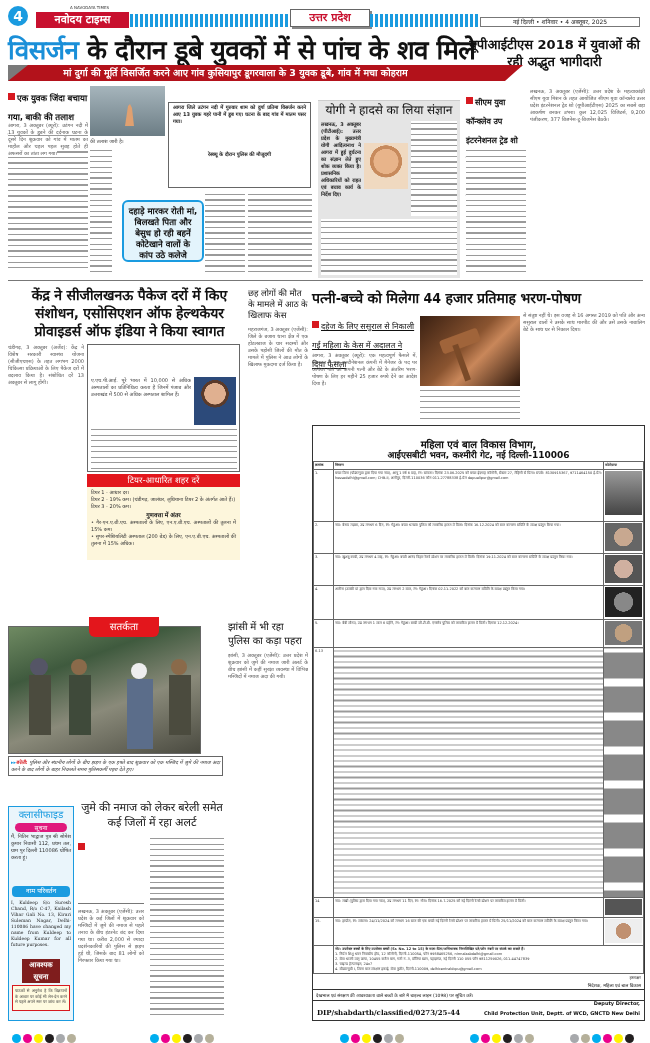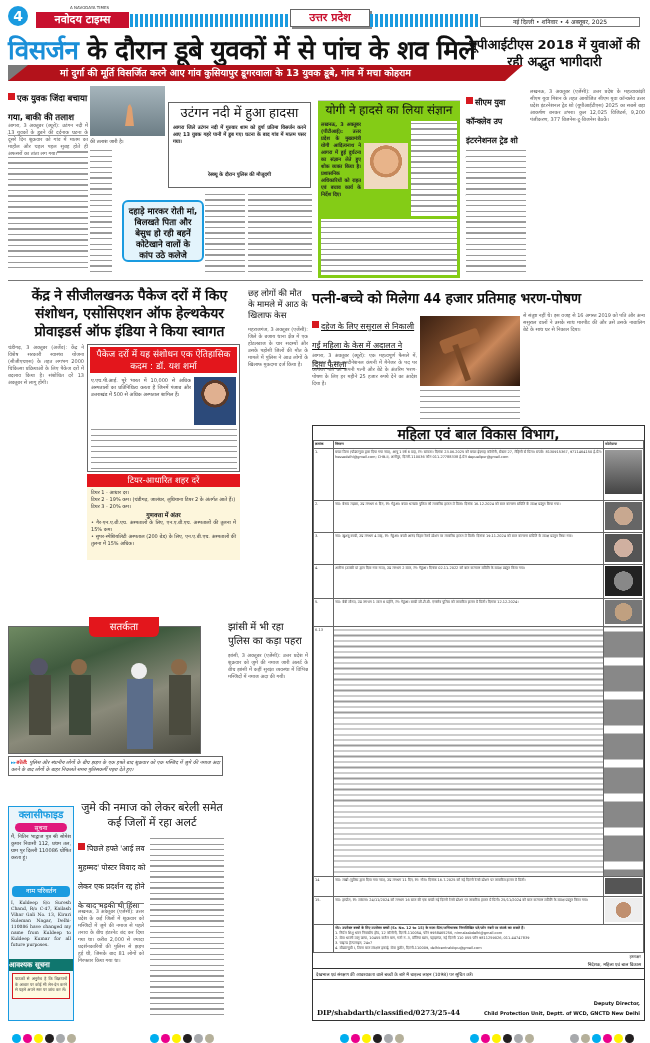--- a/index.html
+++ b/index.html
@@ -20,21 +20,21 @@
 .stripes2{left:370px;top:14px;width:110px;height:13px;background:repeating-linear-gradient(90deg,#1a9be0 0 3px,#fff 3px 5px)}
 .section-tag{left:290px;top:9px;width:80px;height:18px;border:1px solid #666;background:#fff;color:#c8102e;font-weight:bold;font-size:11px;text-align:center;line-height:16px;box-shadow:2px 2px 0 #888}
 .dateline{left:480px;top:17px;width:160px;height:10px;border:1px solid #777;font-size:6px;line-height:8px;text-align:center;color:#222}
 .main-head{left:8px;top:34px;width:450px;font-size:26px;font-weight:bold;line-height:32px;letter-spacing:-0.5px;white-space:nowrap}
 .main-head .blue{color:#1a8fd8}
 .side-head{left:462px;top:36px;width:185px;font-size:13px;font-weight:bold;text-align:center;line-height:17px}
 .subbar{left:8px;top:65px;width:455px;height:16px;background:#b3121b;color:#fff;font-size:9.5px;font-weight:bold;line-height:16px;text-align:center;clip-path:polygon(0 0,100% 0,100% 100%,0 100%)}
 .subbar::before{content:"";position:absolute;left:0;top:0;border-left:20px solid #7a7a7a;border-bottom:16px solid transparent}
 .redslash{left:463px;top:65px;width:60px;height:16px;background:#b3121b;clip-path:polygon(0 0,100% 0,70% 100%,0 100%)}
 .boxed{border:1px solid #666}
-.yellowbg{background:#84cc16}
+.yellowbg{background:#e5e5e5}
 .callout{background:#e3f4fc;border:2px solid #1a9be0;border-radius:6px;font-weight:bold;text-align:center;font-size:8.5px;line-height:11px;color:#111;padding:4px}
 .redbanner{background:#e3161c;color:#fff;font-weight:bold;text-align:center}
 .notice-h{font-weight:bold;text-align:center;color:#111}
 table.n{border-collapse:collapse;width:100%}
 table.n td{border:1px solid #666;font-size:3.5px;line-height:5px;vertical-align:top;padding:1px;color:#333}
 .dots span{display:inline-block;width:9px;height:9px;border-radius:50%;margin-right:2px}
 </style>
 </head>
 <body>
 
@@ -44,40 +44,39 @@
 <div class="abs stripes"></div>
 <div class="abs section-tag">उत्तर प्रदेश</div>
 <div class="abs stripes2"></div>
 <div class="abs dateline">नई दिल्ली • शनिवार • 4 अक्तूबर, 2025</div>
 
 <div class="abs main-head">
   <span class="blue">विसर्जन</span>
   <span>के दौरान डूबे युवकों में से पांच के शव मिले</span>
 </div>
 <div class="abs side-head">यूपीआईटीएस 2018 में युवाओं की रही अद्भुत भागीदारी</div>
-<div class="abs subbar"><span>मां दुर्गा की मूर्ति विसर्जित करने आए गांव कुसियापुर डूगरवाला के 13 युवक डूबे, गांव में मचा कोहराम</span></div>
+<div class="abs subbar"><span>मां दुर्गा की मूर्ति विसर्जित करने आए गांव कुसियापुर डूगरवाला के 3 युवक डूबे, गांव में मचा कोहराम</span></div>
 <div class="abs redslash"></div>
 
 <div class="abs" style="left:8px;top:86px;width:80px">
   <span class="redsq"></span><span class="hd" style="font-size:8.5px;line-height:11px">एक युवक जिंदा बचाया गया, बाकी की तलाश जारी</span>
 </div>
 <div class="abs txt lines" style="left:8px;top:122px;width:80px;height:150px"><span style="background:#fff;color:#555">आगरा, 3 अक्तूबर (ब्यूरो): उटंगन नदी में 13 युवकों के डूबने की दर्दनाक घटना के दूसरे दिन शुक्रवार को गांव में मातम का माहौल और चहल पहल सुबह होते ही अफसरों का तांता लग गया।</span></div>
 
 <div class="abs photo" style="left:90px;top:86px;width:75px;height:50px;background:linear-gradient(180deg,#a6b5bc,#6c7d85)">
   <svg width="75" height="50" viewBox="0 0 75 50">
       <path d="M35 40 L38 20 L40 18 L42 22 L44 40 Z" fill="#e0a070"></path>
     </svg>
 </div>
 <div class="abs txt" style="left:90px;top:138px;width:75px;height:8px">की तलाश जारी है।</div>
 <div class="abs txt lines" style="left:90px;top:148px;width:22px;height:124px"></div>
 
 <div class="abs callout" style="left:122px;top:200px;width:82px;height:62px">दहाड़े मारकर रोती मां, बिलखते पिता और बेसुध हो रही बहनें कोटेखाने वालों के कांप उठे कलेजे</div>
 
 <div class="abs boxed" style="left:168px;top:102px;width:143px;height:86px;background:#fff">
-  <div class="hd" style="font-size:13px;text-align:center;line-height:20px;font-weight:normal">उटंगन नदी में हुआ हादसा</div>
   <div class="txt" style="padding:1px 4px;font-weight:bold;color:#222;font-size:5px;line-height:7px;height:48px">आगरा जिले उटंगन नदी में गुरुवार शाम को दुर्गा प्रतिमा विसर्जन करने आए 13 युवक गहरे पानी में डूब गए। घटना के बाद गांव में मातम पसर गया।</div>
   <div class="txt" style="padding:0 4px;font-weight:bold;color:#222;text-align:center">रेस्क्यू के दौरान पुलिस की मौजूदगी</div>
 </div>
 <div class="abs txt lines" style="left:205px;top:192px;width:40px;height:80px"></div>
 <div class="abs txt lines" style="left:248px;top:192px;width:64px;height:80px"></div>
 
 <div class="abs yellowbg" style="left:318px;top:100px;width:142px;height:178px;border-top:1px solid #ccc">
   <div class="hd" style="font-size:12px;line-height:18px;text-align:center;font-weight:normal;white-space:nowrap">योगी ने हादसे का लिया संज्ञान</div>
   <div class="txt" style="position:absolute;left:3px;top:20px;width:40px;height:95px;font-weight:bold;color:#222">लखनऊ, 3 अक्तूबर (पीटीआई): उत्तर प्रदेश के मुख्यमंत्री योगी आदित्यनाथ ने आगरा में हुई दुर्घटना का संज्ञान लेते हुए शोक व्यक्त किया है। प्रशासनिक अधिकारियों को राहत एवं बचाव कार्य के निर्देश दिए।</div>
   <div style="position:absolute;left:46px;top:42px;width:44px;height:46px;background:radial-gradient(circle at 50% 40%,#e8b48a 0 35%,#c78a5c 36% 45%,#f0d9c0 46%)"></div>
@@ -89,21 +88,20 @@
   <span class="redsq"></span><span class="hd" style="font-size:8px;line-height:11px">सीएम युवा कॉन्क्लेव उप इंटरनेशनल ट्रेड शो का सबसे बड़ा आकर्षण बनकर उभरा</span>
 </div>
 <div class="abs txt lines" style="left:466px;top:148px;width:60px;height:128px"></div>
 <div class="abs txt" style="left:530px;top:88px;width:115px;height:190px;color:#555">लखनऊ, 3 अक्तूबर (एजेंसी): उत्तर प्रदेश के महत्वाकांक्षी सीएम युवा मिशन के तहत आयोजित सीएम युवा कॉन्क्लेव उत्तर प्रदेश इंटरनेशनल ट्रेड शो (यूपीआईटीएस) 2025 का सबसे बड़ा आकर्षण बनकर उभरा। कुल 12,025 विजिटर्स, 9,200 पंजीकरण, 377 बिजनेस-टू-बिजनेस बैठकें।</div>
 
 <div class="abs rule" style="left:8px;top:280px;width:635px;height:1px"></div>
 
 <div class="abs hd" style="left:12px;top:286px;width:235px;font-size:14px;line-height:18px;text-align:center">केंद्र ने सीजीलखनऊ पैकेज दरों में किए संशोधन, एसोसिएशन ऑफ हेल्थकेयर प्रोवाइडर्स ऑफ इंडिया ने किया स्वागत</div>
 <div class="abs txt" style="left:8px;top:344px;width:76px;height:220px;color:#555">चंडीगढ़, 3 अक्तूबर (अर्जेव): केंद्र ने विशेष सरकारी स्वास्थ्य योजना (सीजीएचएस) के तहत लगभग 2000 चिकित्सा प्रक्रियाओं के लिए पैकेज दरों में बदलाव किया है। संशोधित दरें 13 अक्तूबर से लागू होंगी।</div>
 <div class="abs boxed" style="left:87px;top:344px;width:153px;height:128px">
-  <div class="redbanner" style="margin:2px;padding:1px;font-size:9px;line-height:12px;font-weight:normal">पैकेज दरों में यह संशोधन एक ऐतिहासिक कदम : डॉ. यश शर्मा</div>
   <div class="txt" style="position:absolute;left:3px;top:32px;width:100px;height:48px;color:#444">ए.एच.पी.आई. पूरे भारत में 10,000 से अधिक अस्पतालों का प्रतिनिधित्व करता है जिनमें पंजाब और उत्तराखंड में 500 से अधिक अस्पताल शामिल हैं।</div>
   <div style="position:absolute;left:106px;top:32px;width:42px;height:48px;background:radial-gradient(circle at 50% 35%,#e0b090 0 28%,#5a3a2a 29% 36%,#2c4a7a 37%)"></div>
   <div class="txt lines" style="position:absolute;left:3px;top:82px;width:146px;height:42px"></div>
 </div>
 <div class="abs" style="left:87px;top:474px;width:153px;height:86px;background:#fdf6dc">
   <div class="redbanner" style="font-size:8.5px;line-height:13px;font-weight:normal">टियर-आधारित शहर दरें</div>
   <div class="txt" style="padding:2px 4px 0;color:#333;height:auto">टियर 1 - आधार दर।</div>
   <div class="txt" style="padding:0 4px;color:#333;height:auto">टियर 2 - 19% कम। (चंडीगढ़, जालंधर, लुधियाना टियर 2 के अंतर्गत आते हैं।)</div>
   <div class="txt" style="padding:0 4px;color:#333;height:auto">टियर 3 - 20% कम।</div>
   <div class="hd" style="text-align:center;font-size:6px;line-height:9px">गुणवत्ता में अंतर</div>
@@ -122,21 +120,22 @@
 <div class="abs" style="left:420px;top:316px;width:100px;height:70px;background:linear-gradient(135deg,#3a2012,#8a5430 45%,#c9875a 60%,#2b160b)">
   <svg width="100" height="70">
       <rect x="20" y="18" width="40" height="14" rx="3" fill="#a0643a" transform="rotate(-20 40 25)"></rect>
       <rect x="38" y="28" width="6" height="38" fill="#7a4a28" transform="rotate(-20 40 45)"></rect>
     </svg>
 </div>
 <div class="abs txt lines" style="left:420px;top:388px;width:100px;height:34px"></div>
 <div class="abs txt" style="left:523px;top:312px;width:122px;height:110px;color:#555">से संतुष्ट नहीं थे। इस वजह से 16 अगस्त 2019 को पति और अन्य ससुराल वालों ने उसके साथ मारपीट की और उसे उसके नाबालिग बेटे के साथ घर से निकाल दिया।</div>
 
 <div class="abs" style="left:312px;top:425px;width:333px;height:596px;border:1.5px solid #333;background:#fff">
-  <div class="notice-h" style="font-size:14px;line-height:11px;margin-top:3px">महिला एवं बाल विकास विभाग,</div>
+  <div class="notice-h" style="font-size:10px;line-height:11px;margin-top:13px">महिला एवं बाल विकास विभाग,</div>
+  <div class="notice-h" style="font-size:9px;line-height:11px">आईएसबीटी भवन, कश्मीरी गेट, नई दिल्ली-110006</div>
   <table class="n">
     <tbody>
         <tr>
       <td style="width:20px;font-weight:bold">क्रमांक</td>
       <td style="font-weight:bold">विवरण</td>
       <td style="width:40px;font-weight:bold">फोटोग्राफ</td>
     </tr>
     <tr style="height:52px">
       <td>1.</td>
       <td>बच्चा मिला (पोस्टरनुमा द्वारा दिया गया नाम), आयु 1 वर्ष 6 माह, रंग: सांवला। दिनांक 23.06.2025 को बच्चा ईदगाह कॉलोनी, सेक्टर 27, रोहिणी से मिला। संपर्क: 8130915367, 9711464150 ई-मेल: hessedelhi@gmail.com; CHB-II, अलीपुर, दिल्ली-110036 फोन 011-27788338 ई-मेल depualipur@gmail.com</td>
@@ -225,32 +224,32 @@
   </svg>
 </div>
 <div class="abs boxed txt" style="left:8px;top:756px;width:215px;height:20px;padding:2px;color:#333;font-style:italic">
   <span style="color:#1a9be0">▸▸</span><b style="color:#d71920">बरेली:</b> <span>पुलिस और स्थानीय लोगों के बीच झड़प के एक हफ्ते बाद शुक्रवार को एक मस्जिद में जुमे की नमाज अदा करने के बाद लोगों के बाहर निकलते समय पुलिसकर्मी पहरा देते हुए।</span>
 </div>
 
 <div class="abs hd" style="left:228px;top:620px;width:80px;font-size:10px;line-height:14px;font-weight:normal">झांसी में भी रहा पुलिस का कड़ा पहरा</div>
 <div class="abs txt" style="left:228px;top:652px;width:80px;height:370px;color:#555">झांसी, 3 अक्तूबर (एजेंसी): उत्तर प्रदेश में शुक्रवार को जुमे की नमाज जारी अलर्ट के बीच झांसी में कहीं सुरक्षा व्यवस्था में विभिन्न मस्जिदों में नमाज अदा की गयी।</div>
 
 <div class="abs" style="left:8px;top:806px;width:66px;height:215px;border:1px solid #1a9be0;background:#eaf5fb">
-  <div style="font-weight:bold;color:#1a9be0;font-size:10px;text-align:center;line-height:16px">क्लासीफाइड</div>
+  <div style="font-weight:normal;color:#1a9be0;font-size:10px;text-align:center;line-height:16px">क्लासीफाइड</div>
   <div style="margin:0 6px;background:#e0197d;color:#fff;font-size:6px;text-align:center;border-radius:6px;line-height:9px">सूचना</div>
   <div class="txt" style="padding:1px 2px;height:52px;color:#333">मैं, नितिन भाद्वाज पुत्र श्री सोमेश कुमार निवासी 112, प्रथम तल, ग्राम पुर दिल्ली 110086 घोषित करता हूं।</div>
   <div style="margin:2px 3px;background:#1a9be0;color:#fff;font-size:6.5px;text-align:center;line-height:11px;border-radius:4px">नाम परिवर्तन</div>
   <div class="txt" style="padding:1px 2px;height:58px;color:#222;font-family:'DejaVu Serif',serif;font-size:4.5px;line-height:6px">I, Kuldeep S/o Suresh Chand, R/o C-47, Kailash Vihar Gali No. 13, Kirari Suleman Nagar, Delhi-110086 have changed my name from Kuldeep to Kuldeep Kumar for all future purposes.</div>
-  <div style="margin:2px 0;background:#0f766e;color:#fff;font-size:7px;font-weight:bold;line-height:12px">आवश्यक सूचना</div>
+  <div style="margin:2px 13px;background:#7f1d1d;color:#fff;font-size:7px;font-weight:bold;text-align:center;line-height:12px">आवश्यक सूचना</div>
   <div class="txt" style="margin:0 3px;padding:2px;height:26px;background:#fffbe0;border:1px solid #d71920;color:#333;font-size:4px;line-height:5.5px">पाठकों से अनुरोध है कि विज्ञापनों के आधार पर कोई भी लेन-देन करने से पहले अपने स्तर पर जांच कर लें।</div>
 </div>
 
 <div class="abs hd" style="left:78px;top:800px;width:148px;font-size:11px;line-height:15px;text-align:center;font-weight:normal">जुमे की नमाज को लेकर बरेली समेत कई जिलों में रहा अलर्ट</div>
 <div class="abs" style="left:78px;top:836px;width:68px">
-  <span class="redsq"></span><span class="hd" style="font-size:7.5px;line-height:10.5px;font-weight:normal">पिछले हफ्ते 'आई लव मुहम्मद' पोस्टर विवाद को लेकर एक प्रदर्शन रद्द होने के बाद भड़की थी हिंसा</span>
+  <span class="redsq"></span>
 </div>
 <div class="abs rule" style="left:78px;top:903px;width:66px;height:1px"></div>
 <div class="abs txt" style="left:78px;top:908px;width:66px;height:112px;color:#555">लखनऊ, 3 अक्तूबर (एजेंसी): उत्तर प्रदेश के कई जिलों में शुक्रवार को मस्जिदों में जुमे की नमाज से पहले तनाव के बीच इंटरनेट बंद कर दिया गया था। करीब 2,000 से ज्यादा प्रदर्शनकारियों की पुलिस से झड़प हुई थी, जिसके बाद 81 लोगों को गिरफ्तार किया गया था।</div>
 <div class="abs txt lines" style="left:150px;top:836px;width:74px;height:184px"></div>
 
 <div class="abs dots" style="left:12px;top:1028px">
   <span style="background:#00aeef"></span><span style="background:#ec008c"></span><span style="background:#fff200"></span><span style="background:#231f20"></span><span style="background:#a7a9ac"></span><span style="background:#b5b09a"></span>
 </div>
 <div class="abs dots" style="left:150px;top:1028px">
   <span style="background:#00aeef"></span><span style="background:#ec008c"></span><span style="background:#fff200"></span><span style="background:#231f20"></span><span style="background:#a7a9ac"></span><span style="background:#b5b09a"></span>

